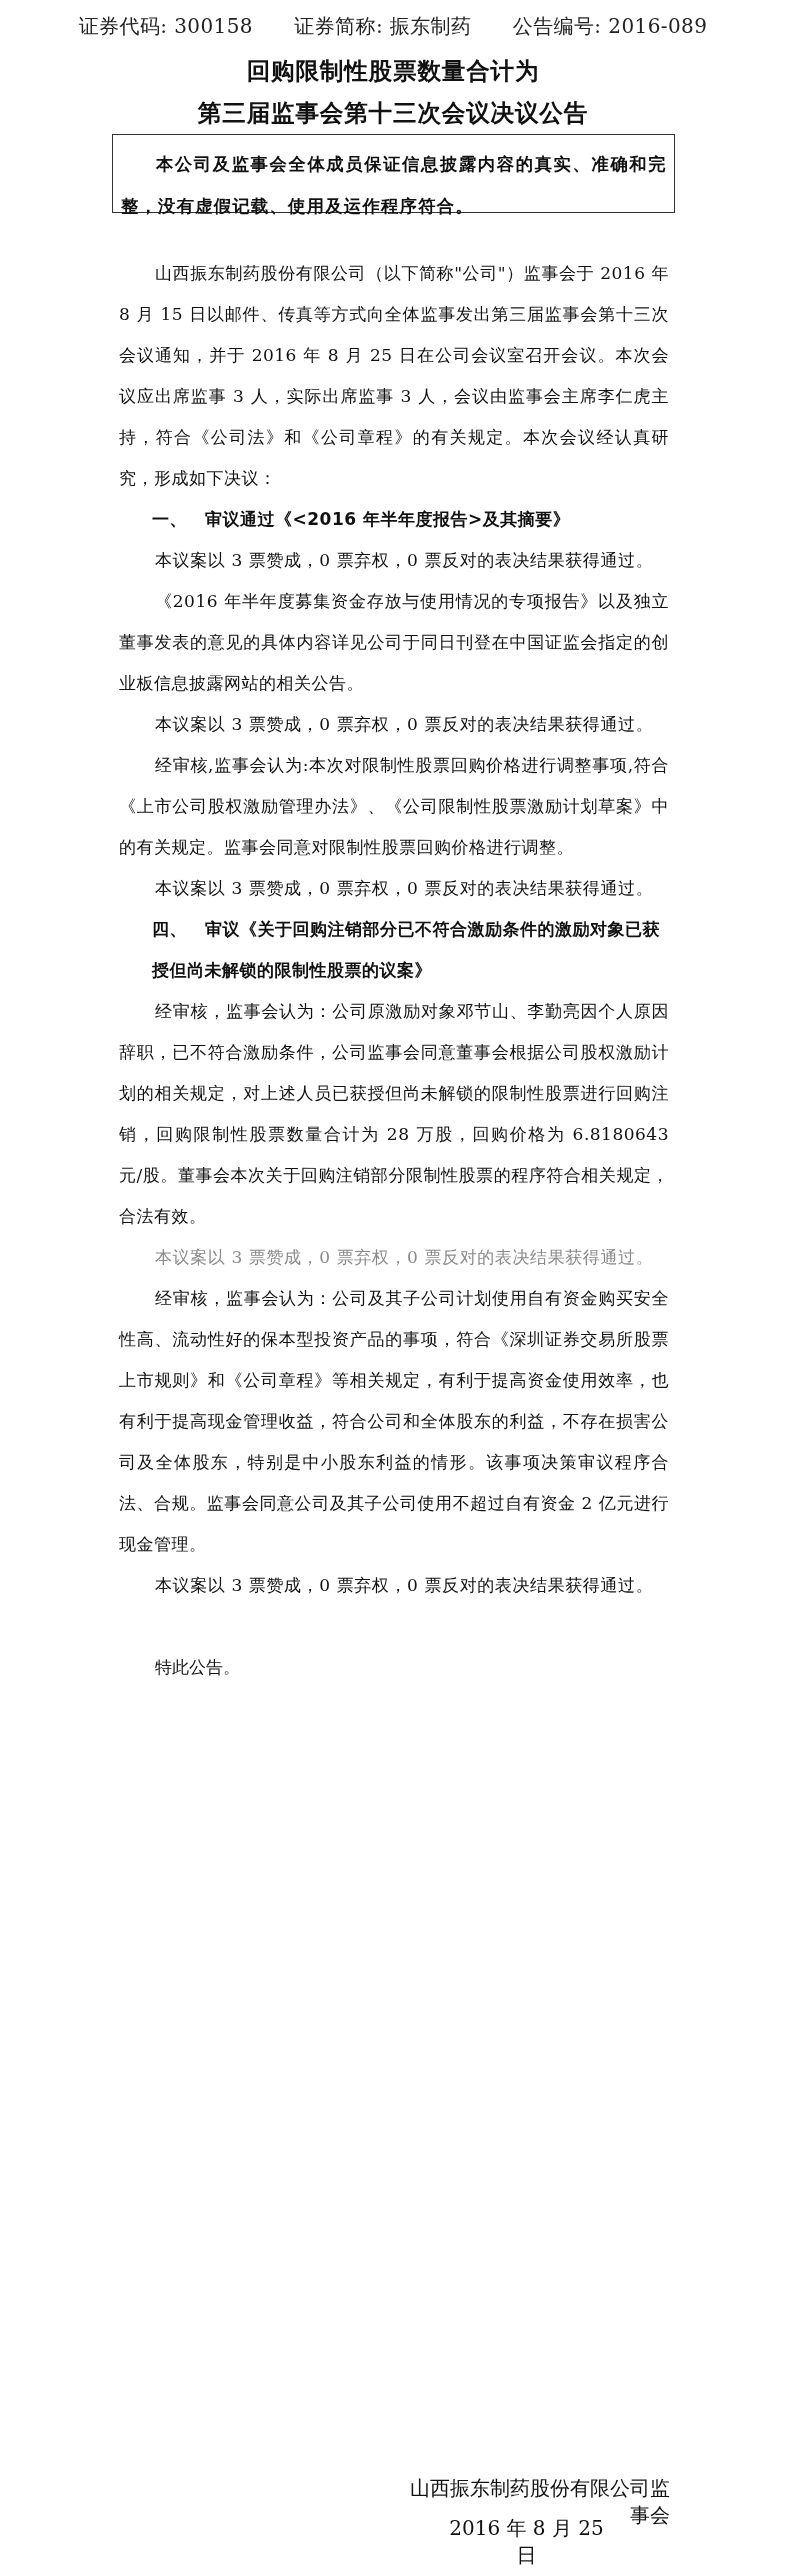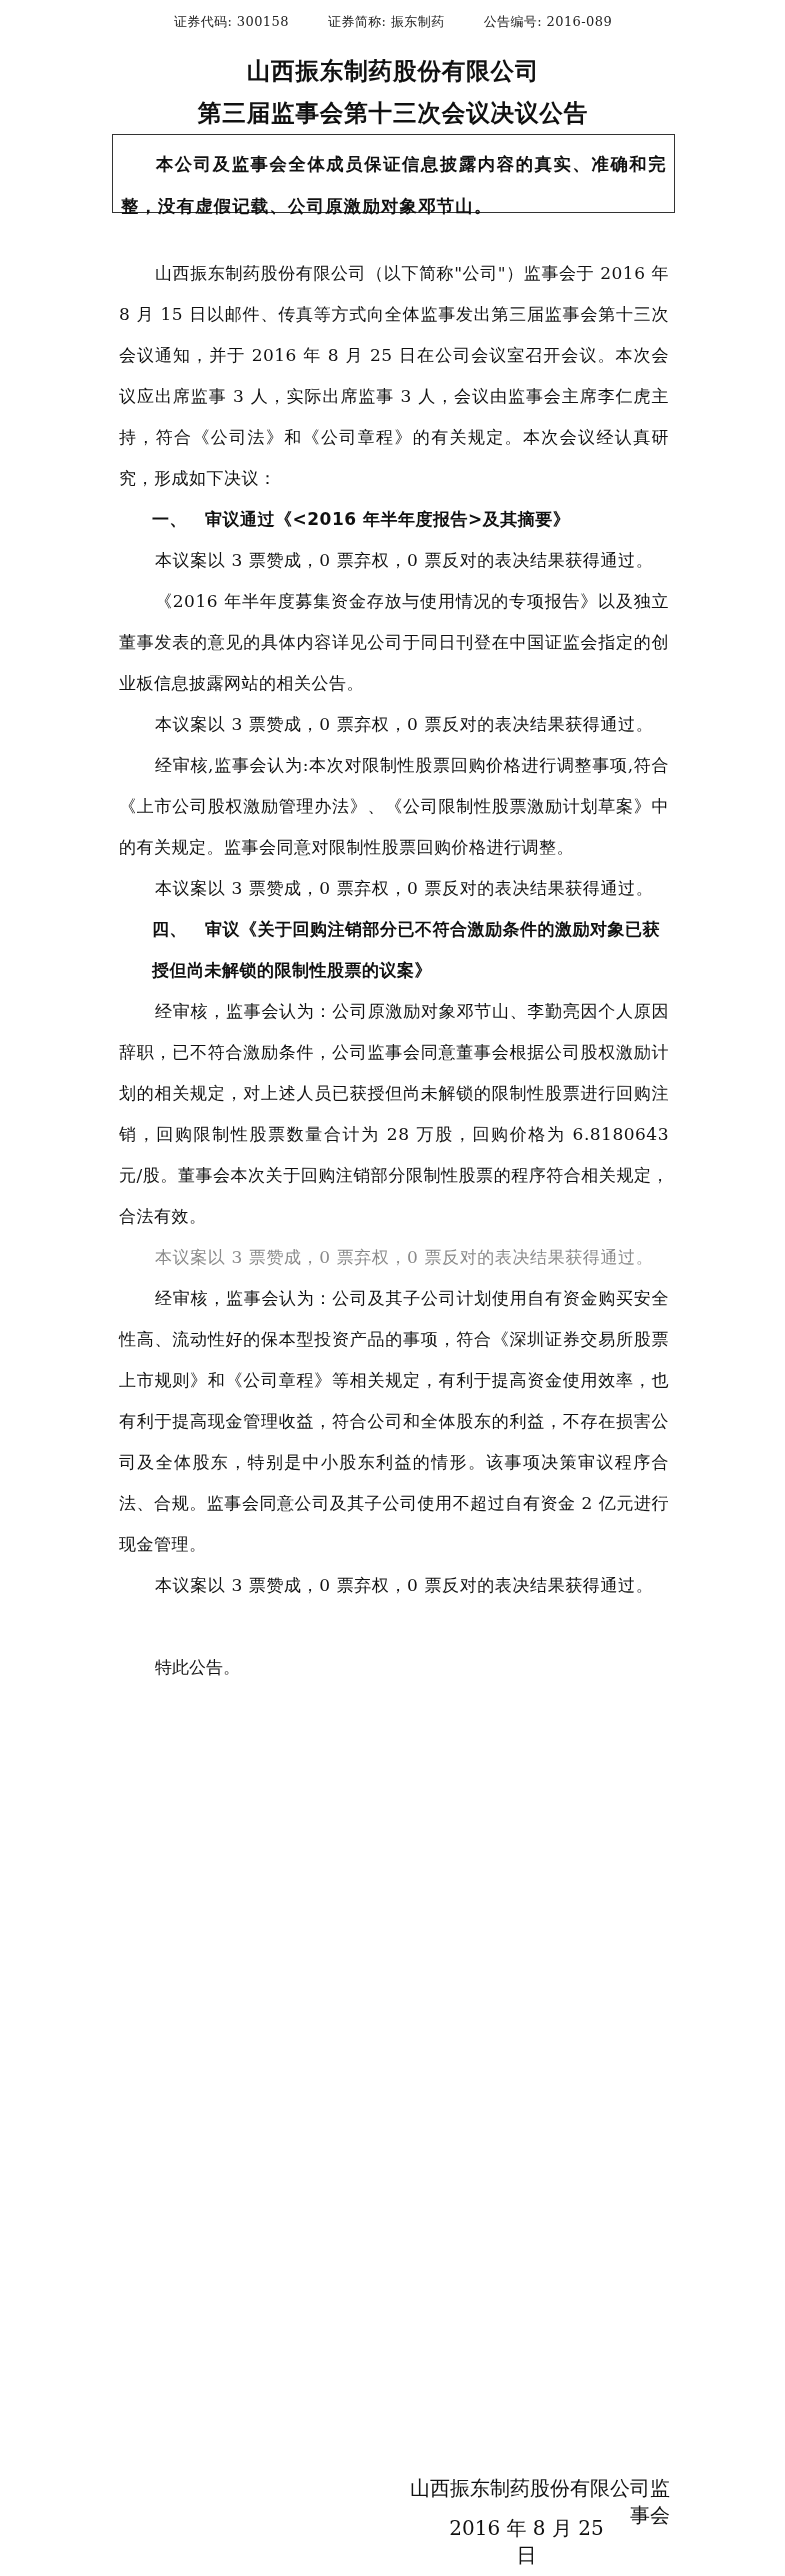--- a/index.html
+++ b/index.html
@@ -1,20 +1,20 @@
 <!DOCTYPE html>
 <html style="font-size:12.6px"><head>
 <meta charset="utf-8">
 <style>
   html, body { margin: 0; padding: 0; background: #ffffff; }
   body { width: 786px; height: 2576px; position: relative; overflow: hidden;
          font-family: "DejaVu Serif", "Liberation Serif", serif; color: #111; }
   .page { position: absolute; left: 0; top: 0; width: 786px; height: 2576px; }
   .header-line { position: absolute; top: 12.6px; left: 0; width: 786px; text-align: center;
-                 font-size: 13px; color: #222; letter-spacing: 0.4px; }
+                 font-size: 20px; color: #222; letter-spacing: 0.4px; }
   .header-line span { display: inline-block; margin: 0 17.3px; }
   .title { position: absolute; left: 0; width: 786px; text-align: center;
            font-family: "DejaVu Sans", sans-serif; font-weight: bold; font-size: 23.6px; color: #111; letter-spacing: 0.8px; }
   .t1 { top: 55px; }
   .t2 { top: 97px; }
   .notice-box { position: absolute; left: 112px; top: 134px; width: 563px; height: 79px;
                 border: 1.2px solid #333; box-sizing: border-box; }
   .notice-text { position: absolute; left: 7.9px; top: 7.9px; width: 546px; font-family: "DejaVu Sans", sans-serif;
                  font-weight: bold; font-size: 17.3px; line-height: 42px; text-indent: 35px; text-align: justify; letter-spacing: 1.3px; }
   .body { position: absolute; left: 119px; top: 253px; width: 550px; font-size: 17px; line-height: 41px; }
@@ -33,25 +33,25 @@
 <body>
 
 <div class="page">
 
   <div class="header-line">
     <span>证券代码: 300158</span>
     <span>证券简称: 振东制药</span>
     <span>公告编号: 2016-089</span>
   </div>
 
-  <div class="title t1">山西振东制药股份有限公司</div>
+  <div class="title t1">回购限制性股票数量合计为</div>
   <div class="title t2">第三届监事会第十三次会议决议公告</div>
 
   <div class="notice-box">
-    <div class="notice-text">本公司及监事会全体成员保证信息披露内容的真实、准确和完整，没有虚假记载、公司原激励对象邓节山。</div>
+    <div class="notice-text">本公司及监事会全体成员保证信息披露内容的真实、准确和完整，没有虚假记载、使用及运作程序符合。</div>
   </div>
 
   <div class="body">
     <p class="p">山西振东制药股份有限公司（以下简称"公司"）监事会于 2016 年 8 月 15 日以邮件、传真等方式向全体监事发出第三届监事会第十三次会议通知，并于 2016 年 8 月 25 日在公司会议室召开会议。本次会议应出席监事 3 人，实际出席监事 3 人，会议由监事会主席李仁虎主持，符合《公司法》和《公司章程》的有关规定。本次会议经认真研究，形成如下决议：</p>
 
     <div>
       <p class="h"><span class="num">一、</span><span>审议通过《&lt;2016 年半年度报告&gt;及其摘要》</span></p>
       <p class="vote">本议案以 3 票赞成，0 票弃权，0 票反对的表决结果获得通过。</p>
     </div>
 

